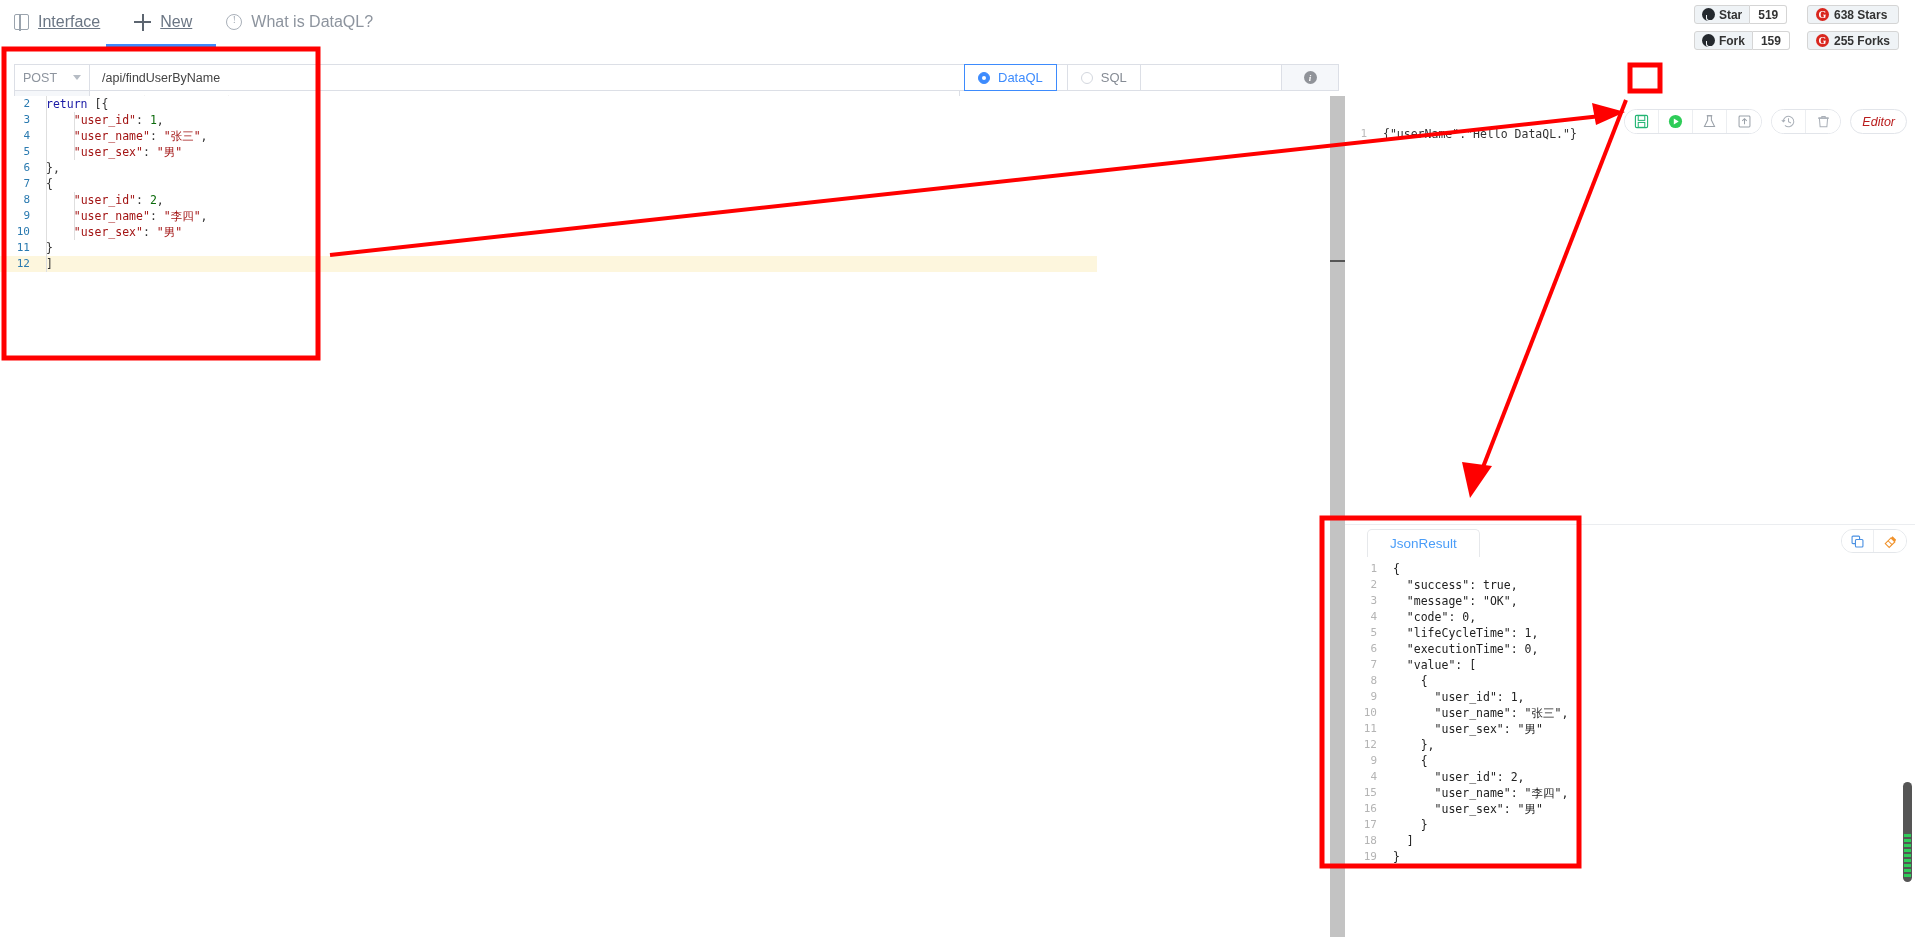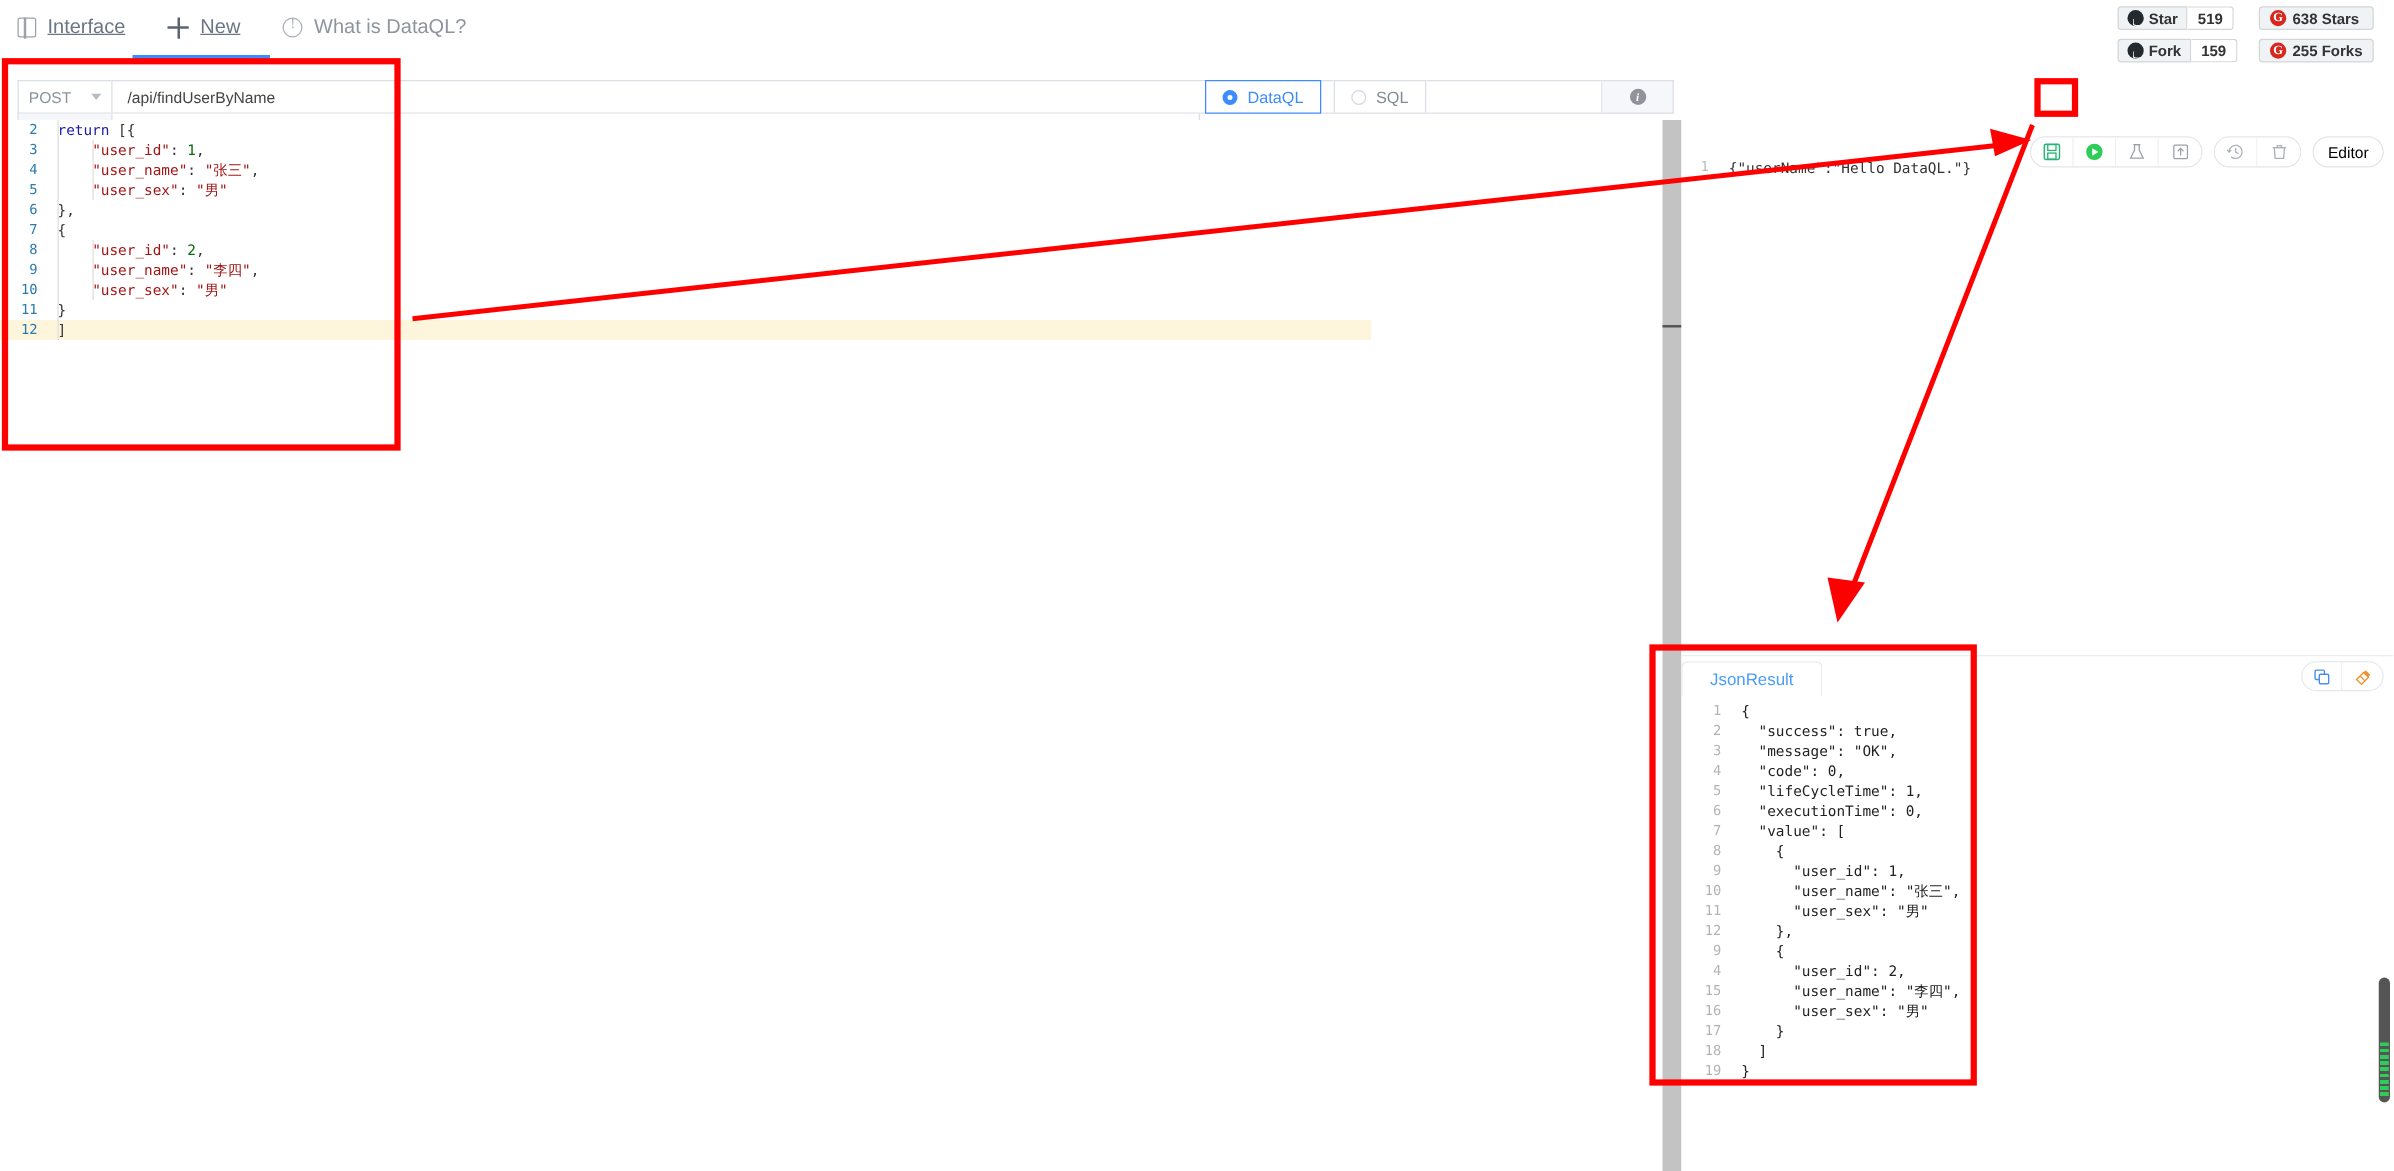--- a/index.html
+++ b/index.html
@@ -72,21 +72,21 @@
   
   .commentrow { position:absolute; left:14px; top:44px; width:946px; height:23px; display:flex; }
   .clabel { width:75px; border:1px solid #dcdfe6; border-top:none; border-right:none; background:#f5f7fa; display:flex; align-items:center; padding-left:8px; font-size:12px; color:#a8aeb6; }
   .cval { flex:1; border:1px solid #dcdfe6; border-top:none; background:#fff; display:flex; align-items:center; padding-left:12px; font-size:12px; color:#555; }
 
   
   .rtoolbar { position:absolute; right:8px; top:62px; display:flex; align-items:center; gap:9px; }
   .btngroup { display:flex; border:1px solid #e2e5ea; border-radius:14px; overflow:hidden; height:25px; background:#fff; }
   .tbtn { width:34px; display:flex; align-items:center; justify-content:center; border-right:1px solid #eceef1; cursor:pointer; background:#fff;}
   .tbtn:last-child { border-right:none; }
-  .editorbtn { border:1px solid #e2e5ea; border-radius:13px; height:25px; padding:0 11px; display:flex;align-items:center; font-size:12.5px; color:#000000; background:#fff; cursor:pointer;}
+  .editorbtn { border:1px solid #e2e5ea; border-radius:13px; height:25px; padding:0 11px; display:flex;align-items:center; font-size:12.5px; color:#b91c1c; background:#fff; cursor:pointer;font-style:italic;}
 
   .ico { width:15px; height:15px; display:block; }
 
   
   .codepane { position:absolute; left:0; top:96px; width:1097px; height:200px; background:#fff; font-family:"DejaVu Sans Mono", monospace; font-size:11.5px; }
   .coderow { display:flex; height:16px; line-height:16px; }
   .coderow.hl { background:#fdf6dd; }
   .gutter { width:38px; text-align:right; padding-right:8px; color:#2a7ab0; font-size:11px; user-select:none; }
   .codetext { white-space:pre; color:#333; position:relative; padding-left:8px; }
   .kw  { color:#1a1aa6; }
@@ -105,21 +105,21 @@
   .ptab.active { color:#4a9df8; background:#fff; border-color:#e6e8eb; border-radius:4px 4px 0 0; }
   .paramicons { position:absolute; right:8px; top:-2px; }
   .roundgroup { display:flex; border:1px solid #e4e7eb; border-radius:13px; height:24px; overflow:hidden; background:#fff;}
   .roundgroup .tbtn { width:32px; }
 
   .paramcode { position:absolute; left:1345px; top:126px; width:570px; font-family:"DejaVu Sans Mono", monospace; font-size:11.5px; color:#222; }
   .paramcode .coderow .gutter { width:30px; color:#bbb; }
 
   
   .jsonpanel { position:absolute; left:1345px; top:529px; width:570px; height:300px; }
-  .jsontabs { display:flex; height:28px; }
+  .jsontabs { display:flex; height:28px; padding-left:22px; }
   .jtab { padding:0 22px; height:28px; line-height:28px; font-size:13.5px; color:#4a9df8; border:1px solid #e6e8eb; border-bottom:none; border-radius:5px 5px 0 0; background:#fff;}
   .jsoncode { padding-top:4px; font-family:"DejaVu Sans Mono", monospace; font-size:11.5px; }
   .jsoncode .gutter { width:40px; color:#b4b4b4; }
   .jsoncode .codetext { color:#222; }
 
   
   .farscroll { position:absolute; right:3px; top:782px; width:9px; height:100px; background:#555; border-radius:5px; }
   .farscroll .stripes { position:absolute; left:1px; right:1px; bottom:3px; height:45px;
       background:repeating-linear-gradient(to bottom, #2ecc58 0 3px, #555 3px 5px); }
 

